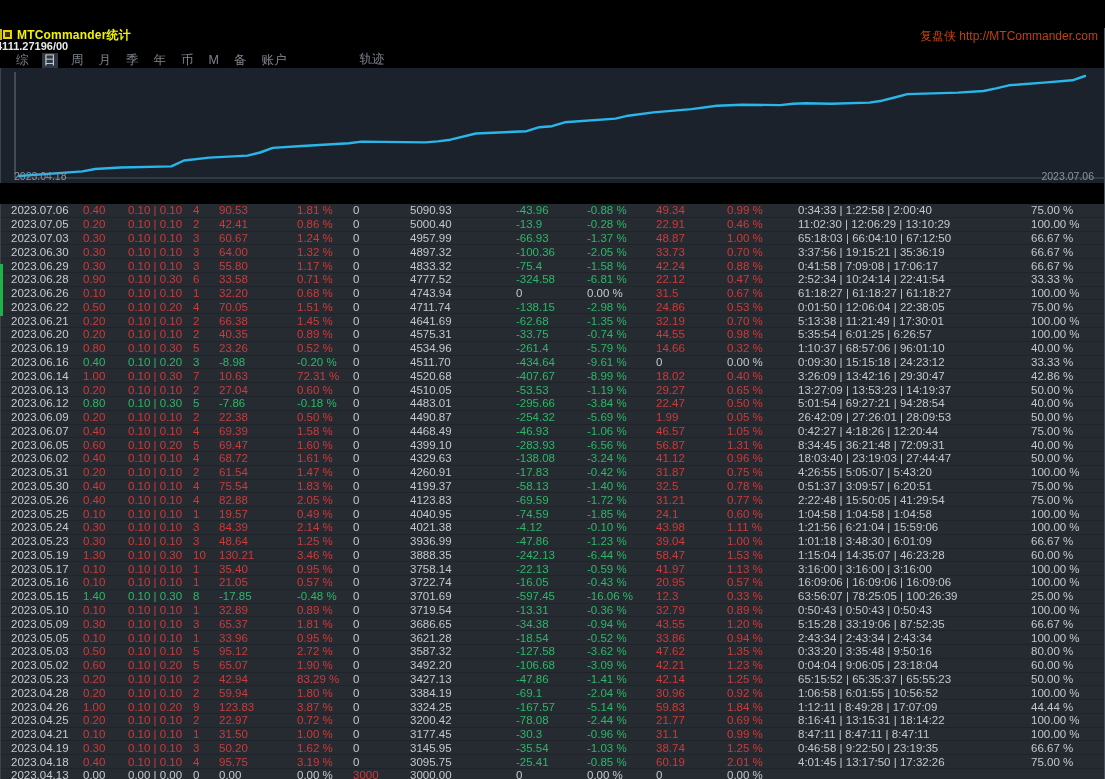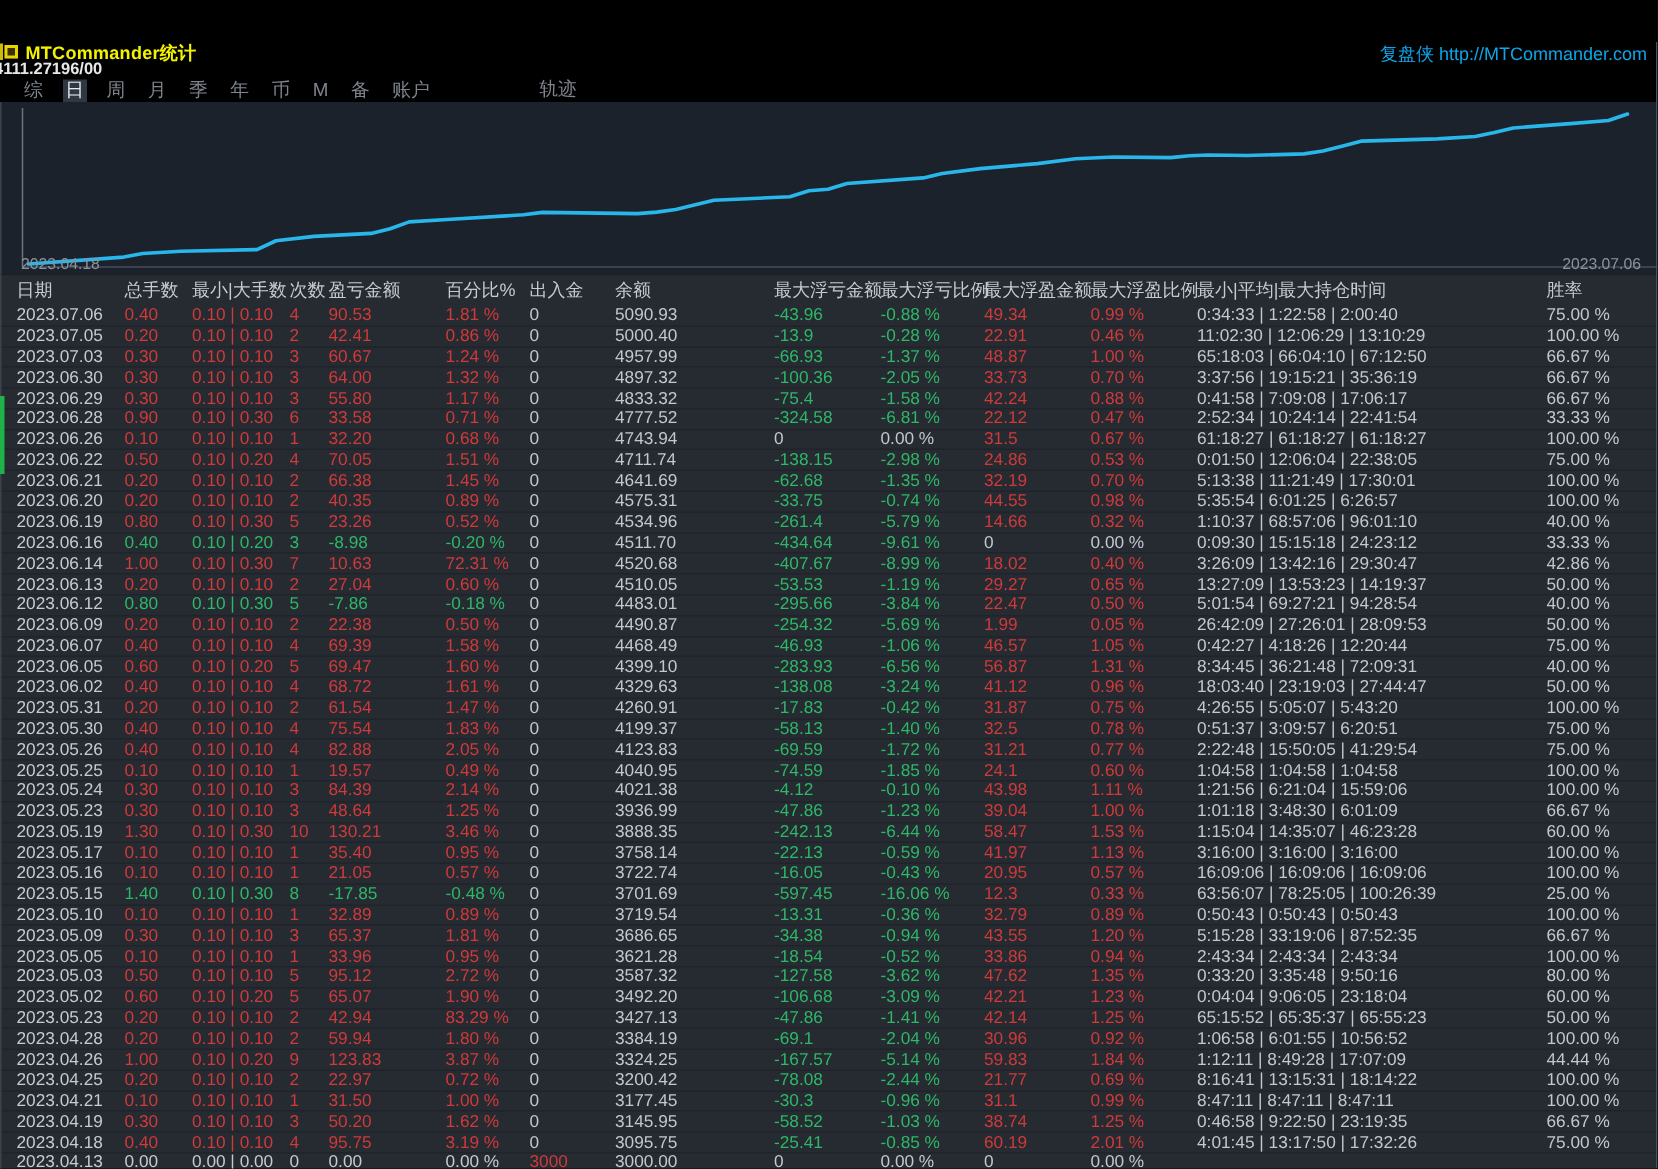--- a/index.html
+++ b/index.html
@@ -5,21 +5,21 @@
   * { margin:0; padding:0; box-sizing:border-box; }
   html,body { width:1105px; height:779px; overflow:hidden; background:#000; }
   body { font-family:"Liberation Sans","DejaVu Sans",sans-serif; position:relative; }
   #window { position:absolute; inset:0; background:#000; border-right:1px solid #4a525e;margin-top:28px; }
 
   
   #topbar { position:absolute; top:0; left:0; right:0; height:40px; background:#000; }
   #app-icon { position:absolute; left:3px; top:2px; width:9px; height:9px; border:2px solid #e8d400; background:#3a3000; }
   #edge-sliver { position:absolute; left:0; top:1px; width:2px; height:11px; background:#cdbd00; }
   #app-title { position:absolute; left:17px; top:0px; color:#f3f300; font-size:12px; font-weight:bold; letter-spacing:0.2px; line-height:14px; }
-  #brand-link { position:absolute; right:6px; top:1px; color:#0ea5e9; font-size:12px; line-height:14px; }
+  #brand-link { position:absolute; right:6px; top:1px; color:#c2410c; font-size:12px; line-height:14px; }
   #account { position:absolute; left:-4px; top:12px; color:#e8e8e8; font-size:11px; font-weight:bold; line-height:13px; }
   #menubar { position:absolute; left:14px; top:25px; right:0; height:15px; display:flex; align-items:center; gap:11px; }
   .mi { color:#7e848c; font-size:12.5px; line-height:15px; padding:0 2px; cursor:default; }
   .mi.active { background:#2e3742; color:#e6e9ee; }
   .mi.gap { margin-left:58px;font-family:Liberation Mono, monospace; }
 
   
   #chart { position:absolute; top:40px; left:0; right:0; height:115px; background:#1c222c; border-left:1px solid #3d434d; }
   #chart svg { position:absolute; top:0; left:0; }
   #chart-start-date, #chart-end-date { position:absolute; bottom:1px; color:#8d939b; font-size:10.5px; }
@@ -73,36 +73,20 @@
   <div id="chart">
     <svg width="1105" height="115" viewBox="0 0 1105 115">
       <line x1="14" y1="4" x2="14" y2="110" stroke="#6d737c" stroke-width="1"></line>
       <line x1="14" y1="110" x2="1105" y2="110" stroke="#474e58" stroke-width="1"></line>
       <polyline id="poly" fill="none" stroke="#29b6ea" stroke-width="2.4" stroke-linejoin="round" stroke-linecap="round" points="18.0,108.0 81.5,103.4 94.1,101.0 119.5,99.5 170.3,98.4 183.0,92.5 208.4,89.6 246.4,87.6 259.1,84.5 271.8,79.9 297.2,78.3 348.0,75.2 360.6,73.6 424.1,74.4 436.8,73.4 449.5,71.7 474.9,65.5 525.6,63.2 538.3,59.2 551.0,58.2 563.7,54.3 614.5,50.6 627.1,47.7 652.5,44.4 690.6,41.1 716.0,37.8 741.4,36.7 779.4,37.1 792.1,35.8 804.8,35.3 830.2,35.7 868.3,34.6 881.0,32.7 893.6,29.5 906.3,26.1 957.1,24.6 982.5,23.0 995.2,20.3 1007.9,17.3 1045.9,14.4 1071.3,12.3 1084.0,8.0"></polyline>
     </svg>
     <span id="chart-start-date">2023.04.18</span>
     <span id="chart-end-date">2023.07.06</span>
   </div>
 
-  <div id="thead" class="grid">
-      <div class="cell c0">日期</div>
-      <div class="cell c1">总手数</div>
-      <div class="cell c2">最小|大手数</div>
-      <div class="cell c3">次数</div>
-      <div class="cell c4">盈亏金额</div>
-      <div class="cell c5">百分比%</div>
-      <div class="cell c6">出入金</div>
-      <div class="cell c7">余额</div>
-      <div class="cell c8">最大浮亏金额</div>
-      <div class="cell c9">最大浮亏比例</div>
-      <div class="cell c10">最大浮盈金额</div>
-      <div class="cell c11">最大浮盈比例</div>
-      <div class="cell c12">最小|平均|最大持仓时间</div>
-      <div class="cell c13">胜率</div>
-    </div>
   <div id="tbody">
       <div class="trow grid">
         <div class="cell c0 n">2023.07.06</div>
         <div class="cell c1 u">0.40</div>
         <div class="cell c2 u">0.10 | 0.10</div>
         <div class="cell c3 u">4</div>
         <div class="cell c4 u">90.53</div>
         <div class="cell c5 u">1.81 %</div>
         <div class="cell c6 t">0</div>
         <div class="cell c7 t">5090.93</div>
@@ -723,21 +707,21 @@
       </div>
       <div class="trow grid">
         <div class="cell c0 n">2023.04.19</div>
         <div class="cell c1 u">0.30</div>
         <div class="cell c2 u">0.10 | 0.10</div>
         <div class="cell c3 u">3</div>
         <div class="cell c4 u">50.20</div>
         <div class="cell c5 u">1.62 %</div>
         <div class="cell c6 t">0</div>
         <div class="cell c7 t">3145.95</div>
-        <div class="cell c8 d">-58.52</div>
+        <div class="cell c8 d">-35.54</div>
         <div class="cell c9 d">-1.03 %</div>
         <div class="cell c10 u">38.74</div>
         <div class="cell c11 u">1.25 %</div>
         <div class="cell c12 t">0:46:58 | 9:22:50 | 23:19:35</div>
         <div class="cell c13 t">66.67 %</div>
       </div>
       <div class="trow grid">
         <div class="cell c0 n">2023.04.18</div>
         <div class="cell c1 u">0.40</div>
         <div class="cell c2 u">0.10 | 0.10</div>

